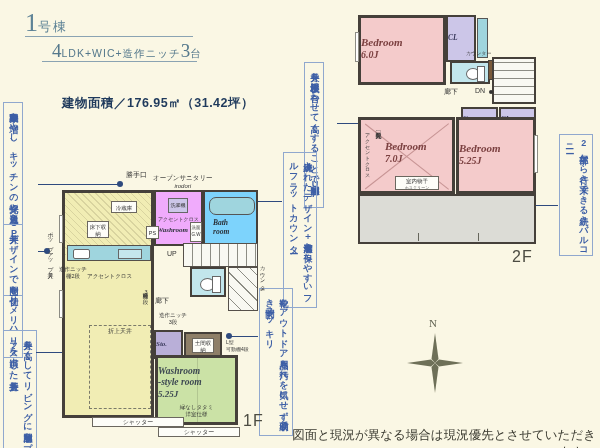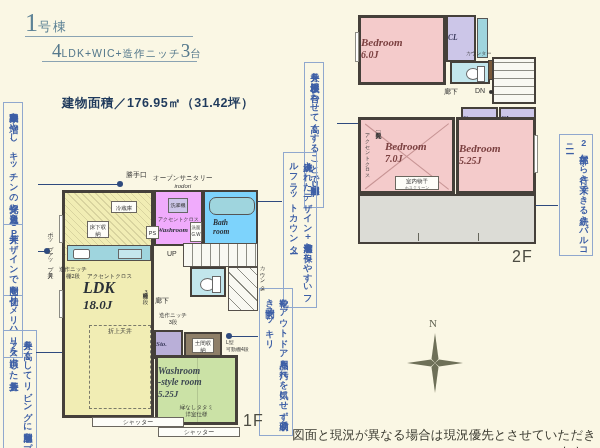--- a/index.html
+++ b/index.html
@@ -92,24 +92,20 @@
     <div class="abs" style="left:2px;top:52px;width:84px;height:16px;background:#9FD5DE;border:1px solid #55504A;box-sizing:border-box">
       <div class="abs" style="left:5px;top:3px;width:15px;height:8px;background:#fff;border:1px solid #666;border-radius:2px"></div>
       <div class="abs" style="right:8px;top:3px;width:22px;height:8px;background:#C4E6EC;border:1px solid #666"></div>
     </div>
     <div class="abs tiny" style="left:22px;top:80px;white-space:nowrap">アクセントクロス</div>
     <div class="abs" style="left:24px;top:132px;width:60px;height:82px;border:1px dashed #7A7A6A">
       <div class="tiny" style="text-align:center;margin-top:2px;font-size:6px">折上天井</div>
     </div>
     <div class="abs vtiny" style="right:2px;top:96px">可動棚3段</div>
   </div>
-  <div class="rlabel" style="left:83px;top:278px;width:56px">
-    <div style="font-size:16px">LDK</div>
-    <div style="font-size:13px">18.0J</div>
-  </div>
   <div class="abs tiny" style="left:54px;top:266px;width:38px;text-align:center">
     <div>造作ニッチ</div>
     <div>棚2段</div>
   </div>
   <div class="win" style="left:59px;top:215px;width:4px;height:28px"></div>
   <div class="win" style="left:59px;top:290px;width:4px;height:28px"></div>
 
   <div class="room" style="left:154px;top:190px;width:49px;height:56px;background:#f0abfc">
     <div class="abs" style="left:12px;top:6px;width:18px;height:13px;background:#CCC6E8;border:1px solid #666">
       <div style="font-size:5px;text-align:center;line-height:13px">洗濯機</div>

